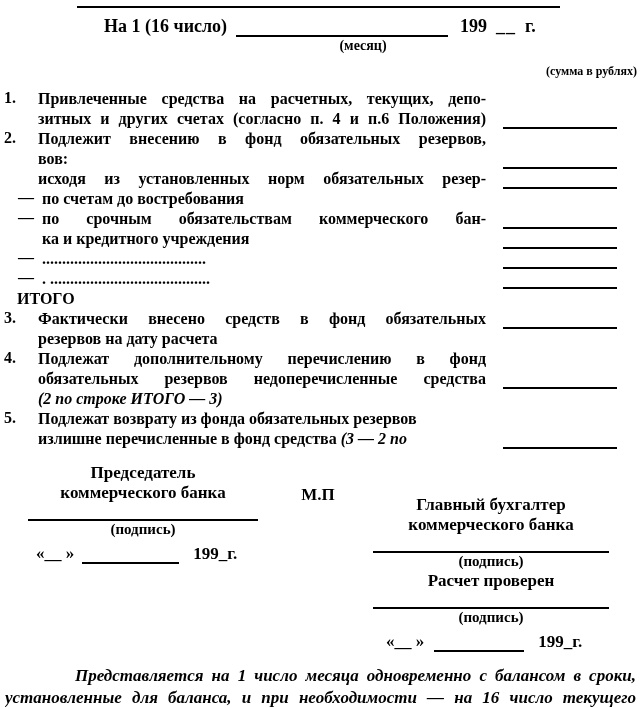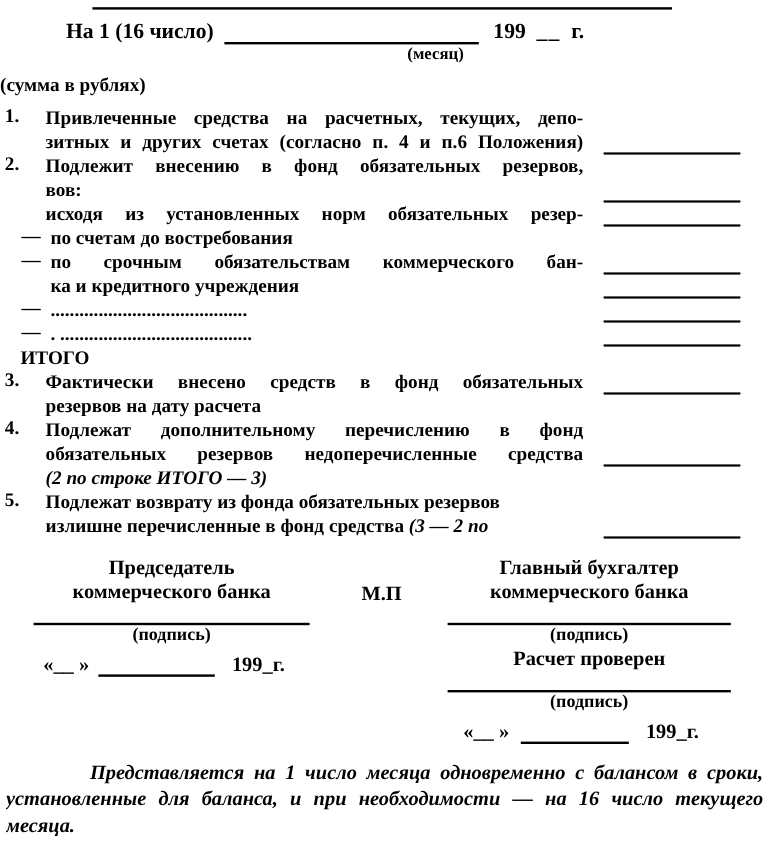--- a/index.html
+++ b/index.html
@@ -6,50 +6,50 @@
   .page{
     width:641px;height:708px;box-sizing:border-box;position:relative;
     background:#fff;color:#000;
     font-family:"Liberation Serif","DejaVu Serif",serif;
     font-weight:bold;font-size:16px;overflow:visible;
   }
   
   .top-rule{margin:6px 0 0 77px;width:483px;border-top:2px solid #000;}
   .bank-caption{margin-left:80px;width:390px;text-align:center;
     font-size:15px;line-height:17px;}
-  .date-row{margin-left:55px;margin-top:6px;height:23px;display:flex;
+  .date-row{margin-left:104px;margin-top:6px;height:23px;display:flex;
     align-items:flex-end;font-size:18px;line-height:22px;}
   .u{display:inline-block;border-bottom:2px solid #000;height:14px;}
   .u-month{width:212px;margin-left:9px;}
   .date-row .yr{margin-left:12px;}
   .date-row .gap{margin-left:9px;letter-spacing:1px;}
   .date-row .suf{margin-left:9px;}
   .month-caption{margin-left:323px;width:80px;text-align:center;
     font-size:14px;line-height:17px;}
-  .sum-caption{margin-top:8px;padding-right:4px;
-    font-size:16px;line-height:19px;}
+  .sum-caption{margin-top:8px;text-align:right;padding-right:4px;
+    font-size:12px;line-height:19px;}
   
   .body{margin-top:8px;}
   .row{display:flex;align-items:flex-end;height:20px;
     padding-left:4px;padding-right:24px;overflow:hidden;}
   .left{width:482px;flex-shrink:0;}
   .num{float:left;width:18px;}
   .txt{margin-left:34px;line-height:20px;white-space:nowrap;}
   .just .txt{white-space:normal;text-align:justify;text-align-last:justify;}
   .dash{float:left;width:24px;margin-left:14px;}
   .txt.sub{margin-left:38px;}
   .txt.total{margin-left:13px;}
   .it{font-style:italic;}
   .spacer{flex:1;}
   .blank{width:114px;flex-shrink:0;border-bottom:2px solid #000;height:6px;}
   
   .sig{display:flex;margin-top:14px;font-size:17px;line-height:20px;}
   .sig-left{margin-left:28px;width:230px;text-align:center;}
   .sig-stamp{margin-left:37px;width:46px;padding-top:22px;text-align:center;}
-  .sig-right{margin-left:32px;width:236px;text-align:center;}
+  .sig-right{margin-left:32px;width:236px;text-align:center;margin-top:32px;}
   .sig-rule{margin-top:16px;border-top:2px solid #000;height:0;}
   .sig-caption{font-size:15px;line-height:16px;}
   .sig-date{display:flex;align-items:flex-end;margin-top:5px;height:22px;
     text-align:left;}
   .sig-left .sig-date{padding-left:8px;}
   .sig-right .sig-date{padding-left:13px;}
   .du{display:inline-block;border-bottom:2px solid #000;height:14px;}
   .du-l{width:97px;margin-left:8px;}
   .du-r{width:90px;margin-left:10px;}
   .sig-date .yr{margin-left:14px;}

